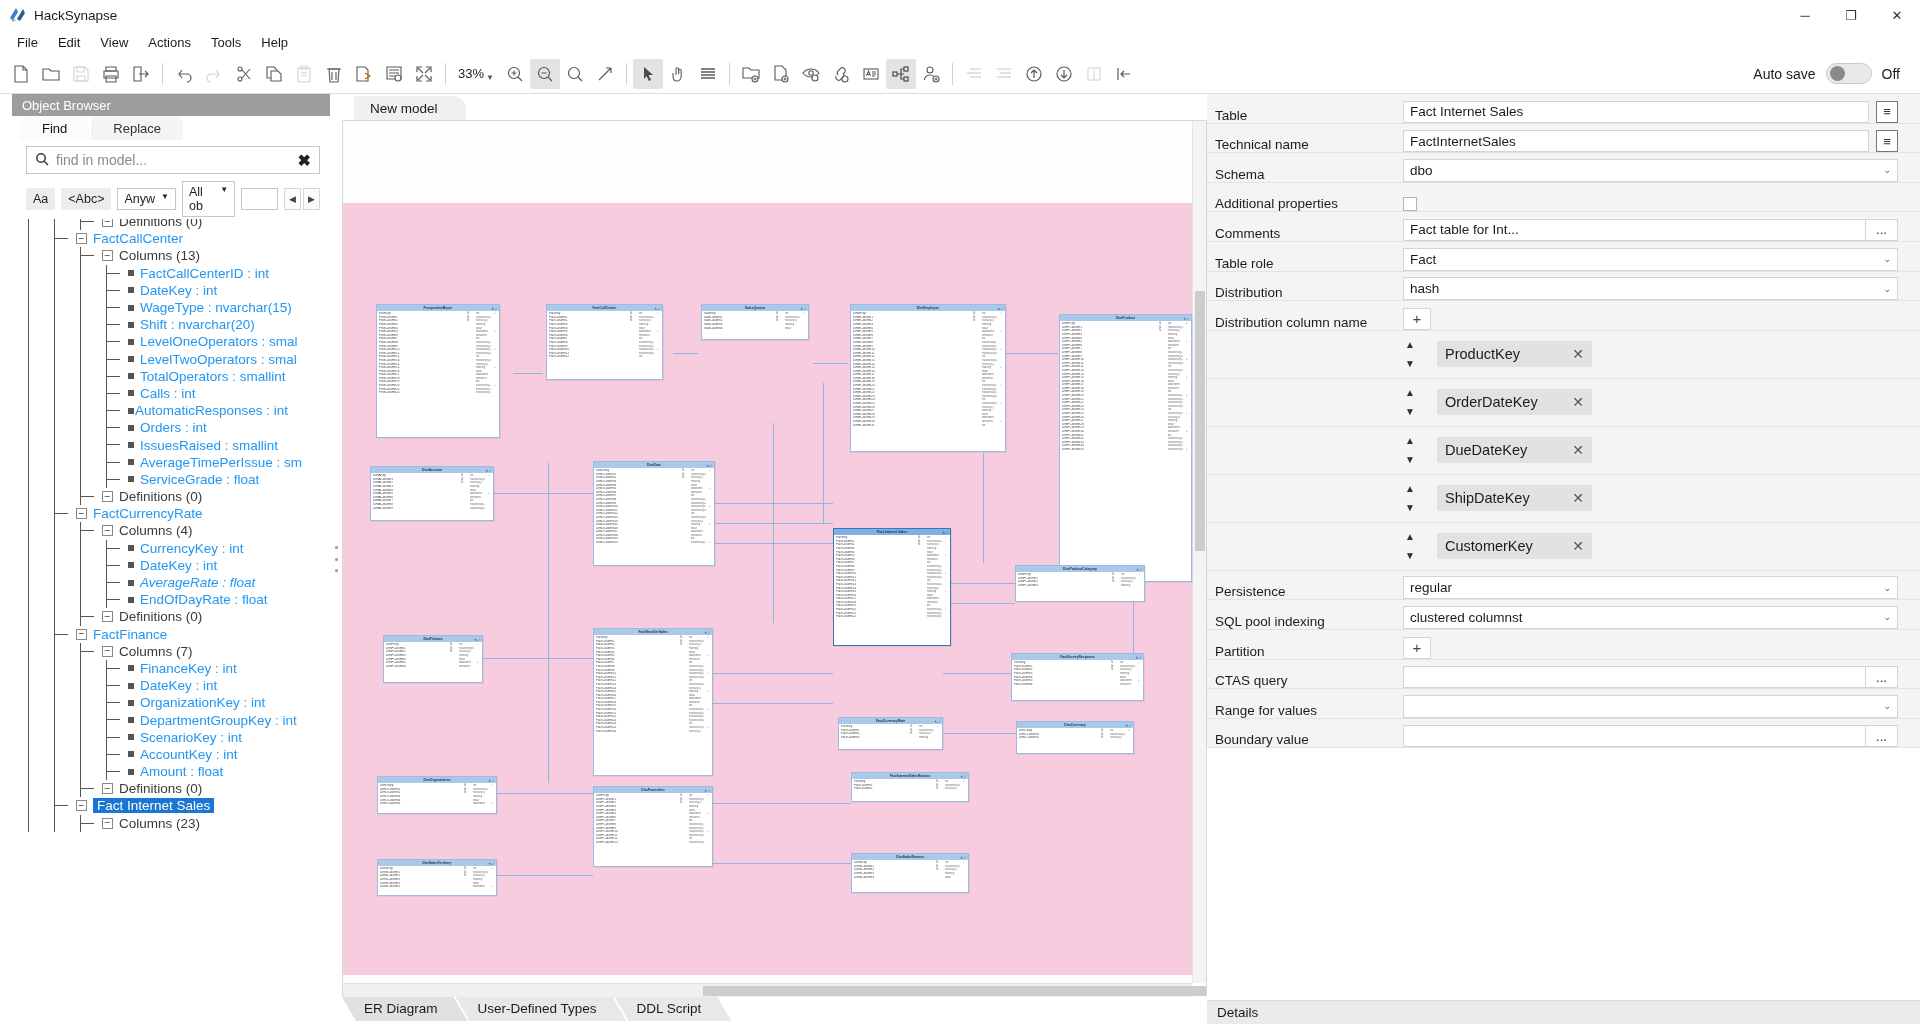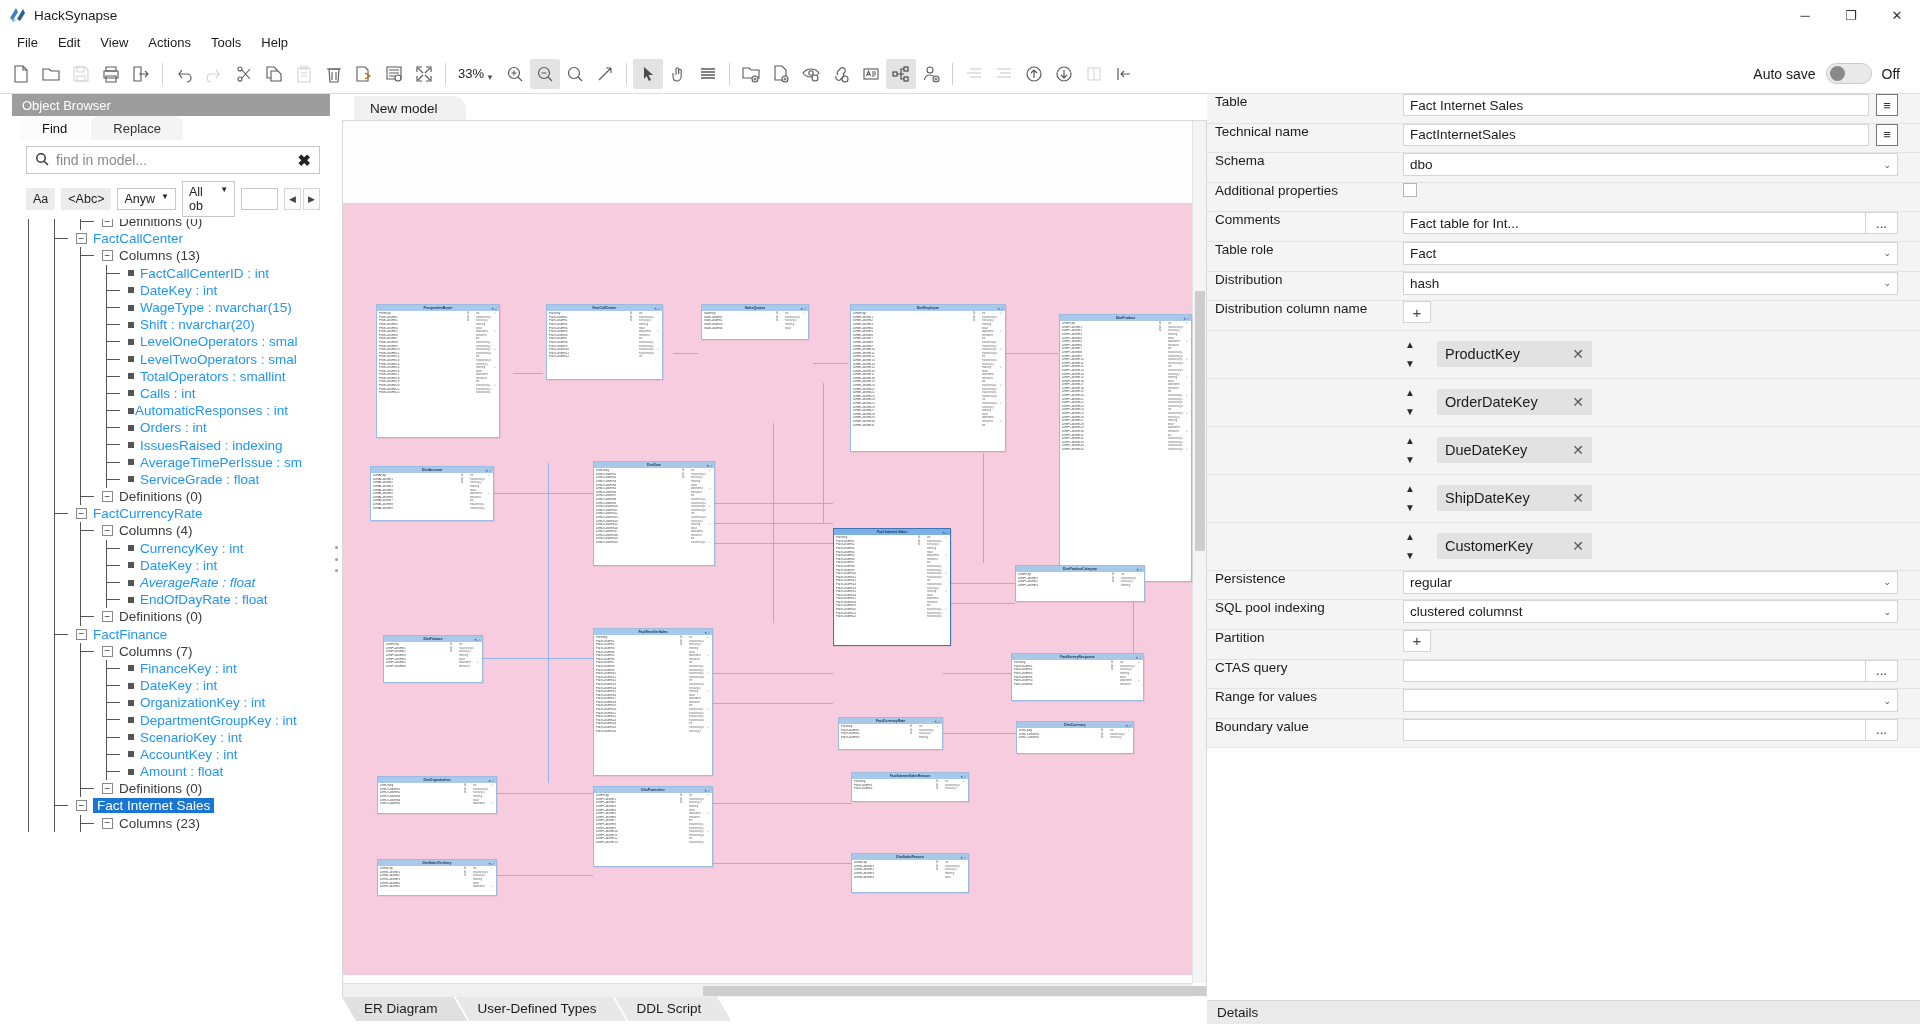--- a/index.html
+++ b/index.html
@@ -147,21 +147,21 @@
     background:#e8e8e8; padding: 4px 30px 5px 22px; font-size:13.5px; color:#1b1b1b;
     border-radius: 0 0 0 0; margin-right:-12px;
     clip-path: polygon(0 0, calc(100% - 14px) 0, 100% 100%, 14px 100%);
   }
   .btab.active { background:#e0e0e0; }
 
   
   .propwrap { width: 713px; flex:none; display:flex; flex-direction:column; background:#fff;}
   .prop-header { height:22px; background:#9d9d9d; color:#fff; display:flex; align-items:center; padding-left:10px; font-size:13px; flex:none;}
   .proptable { flex:1; overflow:hidden; }
-  .prow { display:flex; border-bottom:1px solid #e3e3e3; min-height:29.6px; align-items:flex-start; background:#f4f4f4;}
+  .prow { display:flex; border-bottom:1px solid #e3e3e3; min-height:29.6px; align-items:flex-end; background:#f4f4f4;}
   .prow .pk { width: 196px; padding-left: 8px; font-size:13.5px; color:#1b1b1b; flex:none;}
   .prow .pv { flex:1; display:flex; align-items:center; padding-right: 22px; }
   .ctl-text {
     flex:1; height:22px; background:#fff; border:1px solid #d4d4d4; display:flex; align-items:center;
     padding: 0 6px; font-size:13.5px; color:#1b1b1b;
   }
   .ctl-sel {
     flex:1; height:23px; background:#fff; border:1px solid #d4d4d4; display:flex; align-items:center;
     padding: 0 6px; font-size:13.5px; color:#1b1b1b;
   }
@@ -607,21 +607,21 @@
                 <span class="lbl" style="margin-left: 6px;">Orders : int</span>
               </div>
               <div class="trow">
                 <span class="conn" style="left: 16px; top: 0px; width: 1px; height: 17.2px;"></span>
                 <span class="conn" style="left: 42px; top: 0px; width: 1px; height: 17.2px;"></span>
                 <span class="conn" style="left: 68px; top: 0px; width: 1px; height: 17.2px;"></span>
                 <span class="conn" style="left: 94px; top: 0px; width: 1px; height: 17.2px;"></span>
                 <span class="conn" style="left: 94px; top: 8px; width: 14px; height: 1px;"></span>
                 <span style="width: 116px; flex: 0 0 auto;"></span>
                 <span class="dot"></span>
-                <span class="lbl" style="margin-left: 6px;">IssuesRaised : indexing</span>
+                <span class="lbl" style="margin-left: 6px;">IssuesRaised : smallint</span>
               </div>
               <div class="trow">
                 <span class="conn" style="left: 16px; top: 0px; width: 1px; height: 17.2px;"></span>
                 <span class="conn" style="left: 42px; top: 0px; width: 1px; height: 17.2px;"></span>
                 <span class="conn" style="left: 68px; top: 0px; width: 1px; height: 17.2px;"></span>
                 <span class="conn" style="left: 94px; top: 0px; width: 1px; height: 17.2px;"></span>
                 <span class="conn" style="left: 94px; top: 8px; width: 14px; height: 1px;"></span>
                 <span style="width: 116px; flex: 0 0 auto;"></span>
                 <span class="dot"></span>
                 <span class="lbl" style="margin-left: 6px;">AverageTimePerIssue : sm</span>

